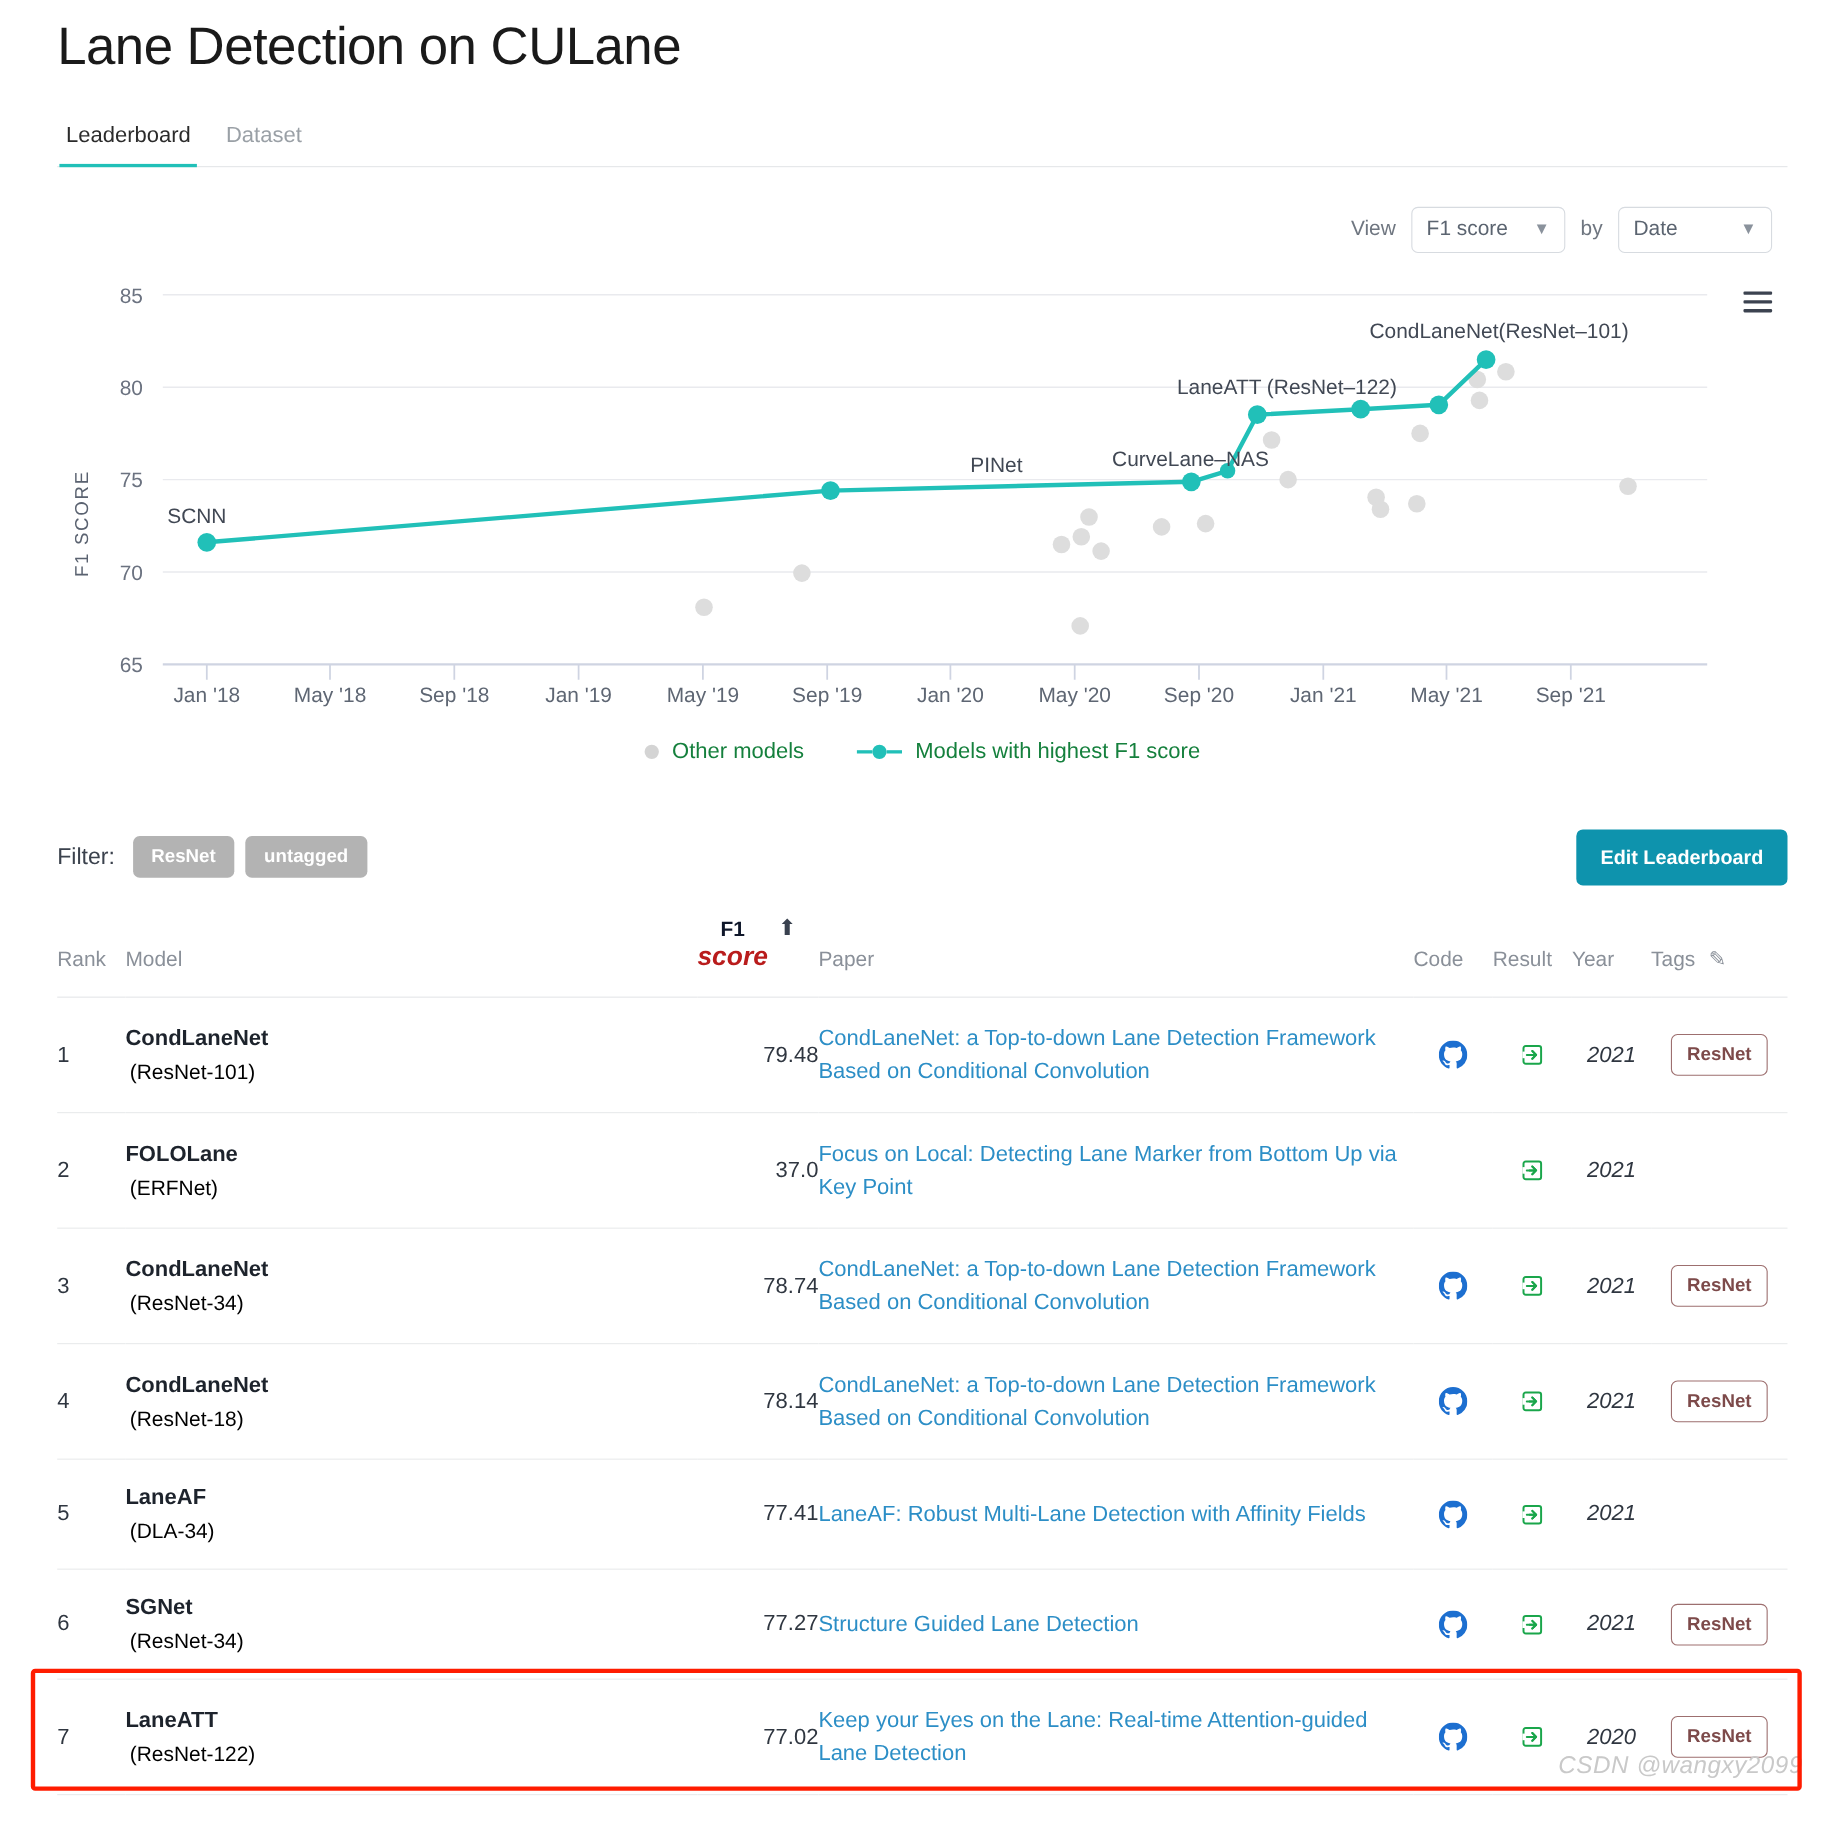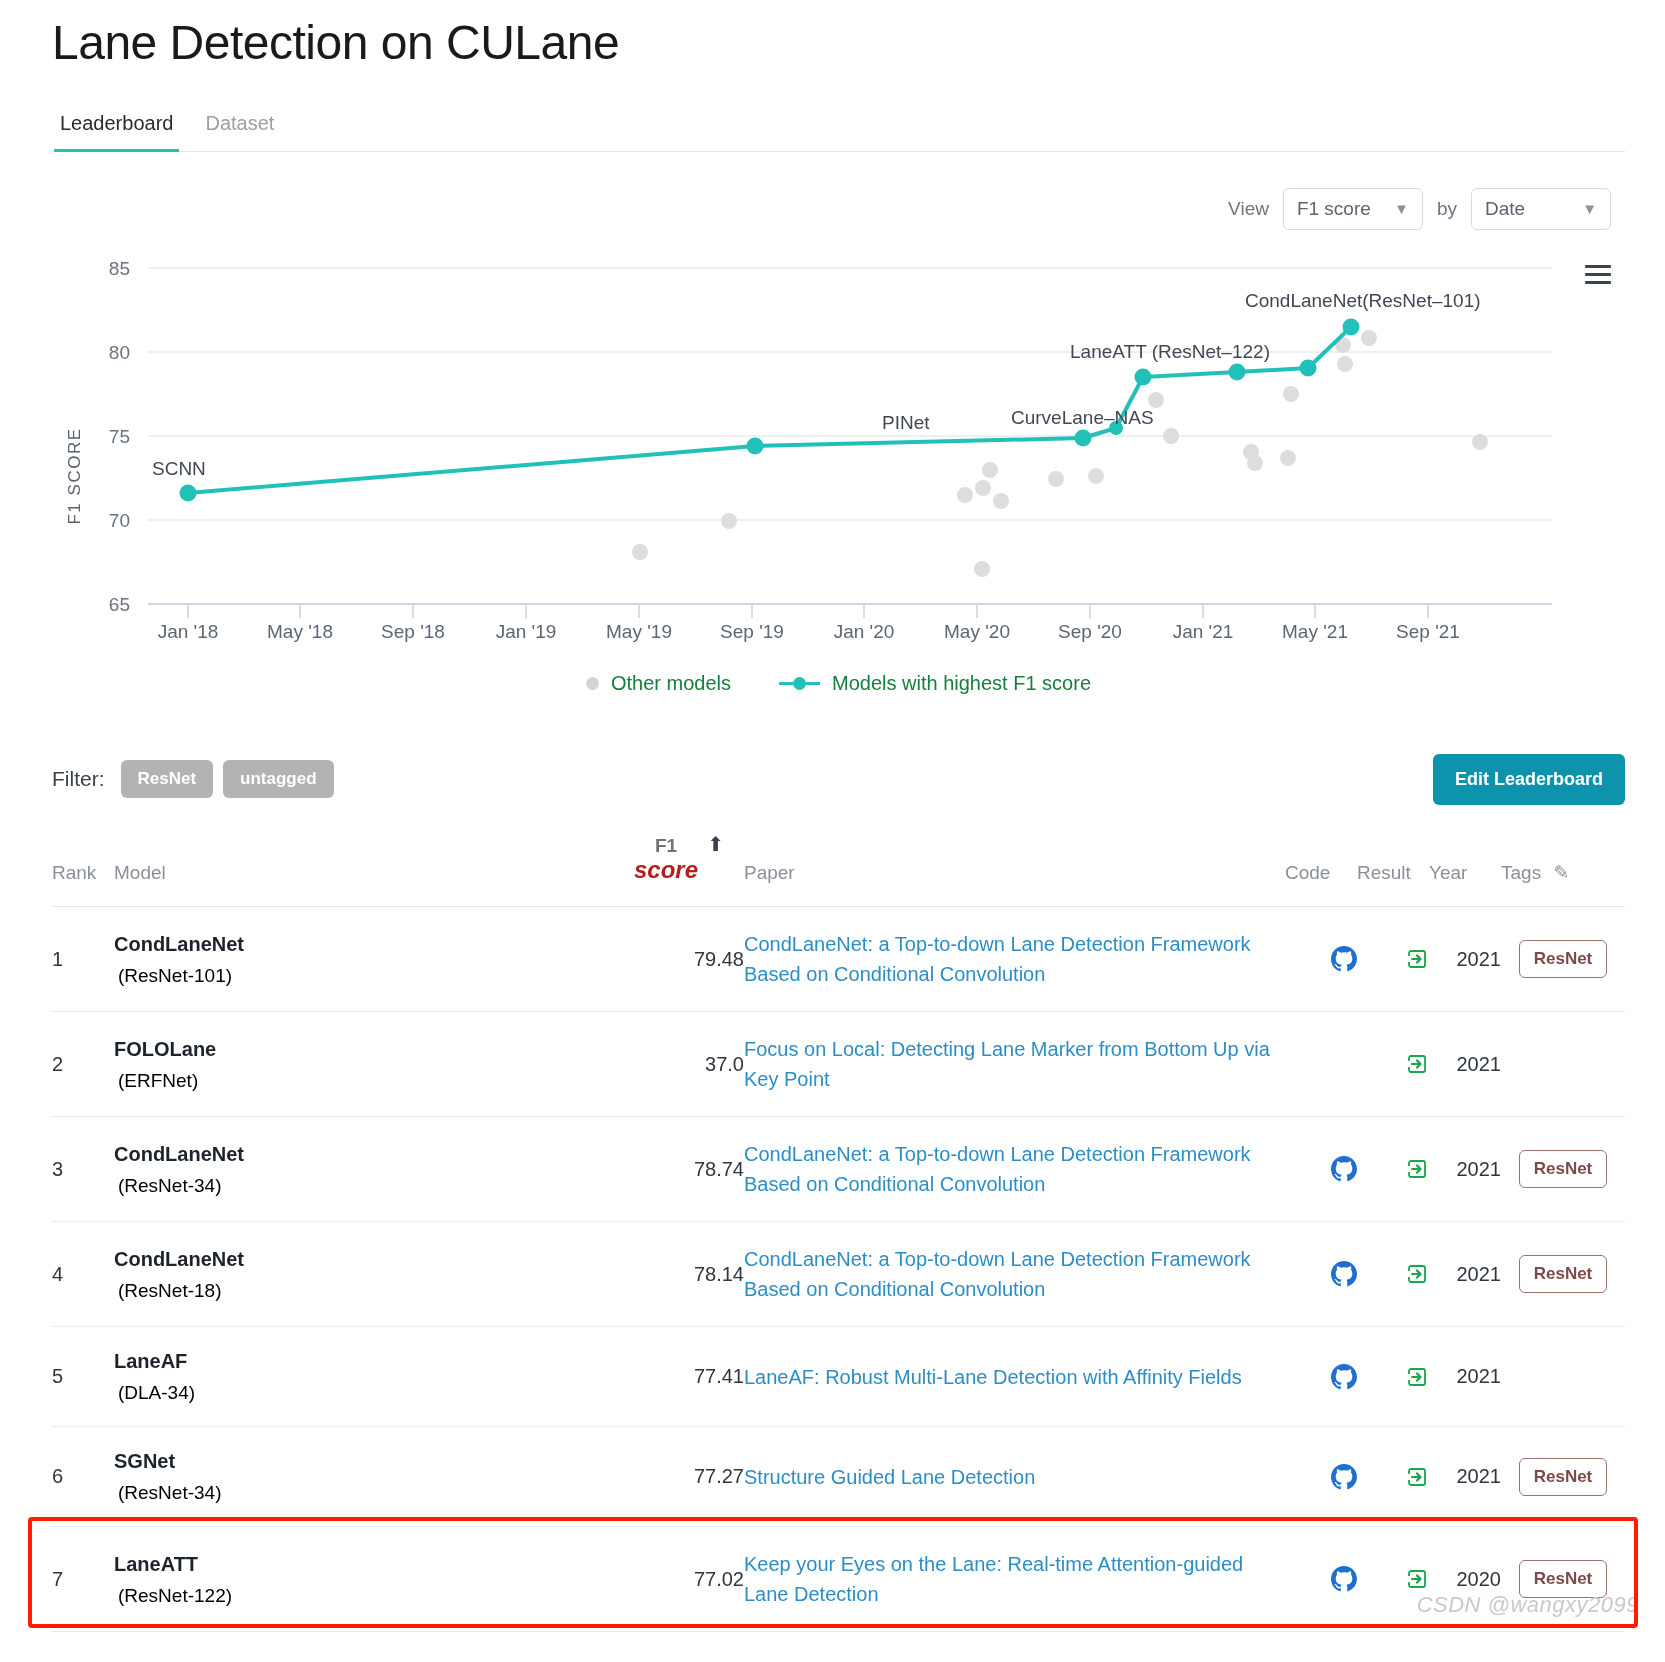--- a/index.html
+++ b/index.html
@@ -89,36 +89,36 @@
     font-weight:400; font-size:19px; color:#8a9099; text-align:left;
     padding:0 0 22px 0; vertical-align:bottom; border-bottom:1px solid #e4e6e8;
   }
   th.c-rank { width:62px; padding-left:16px; }
   th.c-model { width:520px; }
   th.c-f1 { width:110px; text-align:right; }
   th.c-paper { padding-left:26px; }
   th.c-code, th.c-result, th.c-year { width:72px; text-align:center; }
   th.c-tags { width:124px; text-align:center; }
   .f1head { display:inline-flex; flex-direction:column; align-items:center; line-height:1.15; position:relative; }
-  .f1head .f1-1 { color:#737373; font-weight:bold; font-size:19px; }
+  .f1head .f1-1 { color:#0f172a; font-weight:bold; font-size:19px; }
   .f1head .f1-2 { color:#b91c1c; font-weight:bold; font-size:24px;font-style:italic; }
   .sort-arrow { position:absolute; right:-26px; top:-2px; color:#39414f; font-size:20px; }
 
   table.lb tbody td {
     border-bottom:1px solid #e8eaec; padding:22px 0; vertical-align:middle;
     font-size:20px; color:#2f3640;
   }
   td.c-rank { padding-left:22px; color:#2f3640; font-size:21px; }
   td.c-model { padding-right:10px; }
   .model-name { font-weight:bold; font-size:20px; color:#1d232c; line-height:1.25; }
   .model-sub { font-size:19px; color:#000000; margin-top:8px; margin-left:4px; }
   td.c-f1 { text-align:right; font-size:21px; color:#2b313a; padding-right:2px;}
   td.c-paper { padding-left:26px; padding-right:26px; }
   .paper-link { color:#2c8ec6; font-size:20px; line-height:1.5; text-decoration:none; cursor:pointer; }
-  td.c-code, td.c-result, td.c-year { text-align:right; }
+  td.c-code, td.c-result, td.c-year { text-align:center;font-style:italic; }
   td.c-year { font-size:20px; color:#2b313a; }
   td.c-tags { text-align:center; }
   .tag-pill {
     display:inline-block; border:1px solid #9d6f6f; color:#7d4a4a; background:#fff;
     border-radius:6px; padding:8px 14px; font-size:17px; font-weight:bold;
   }
   .gh { width:26px; height:26px; display:inline-block; vertical-align:middle; }
   .res-icon { width:24px; height:24px; display:inline-block; vertical-align:middle; }
 
   

